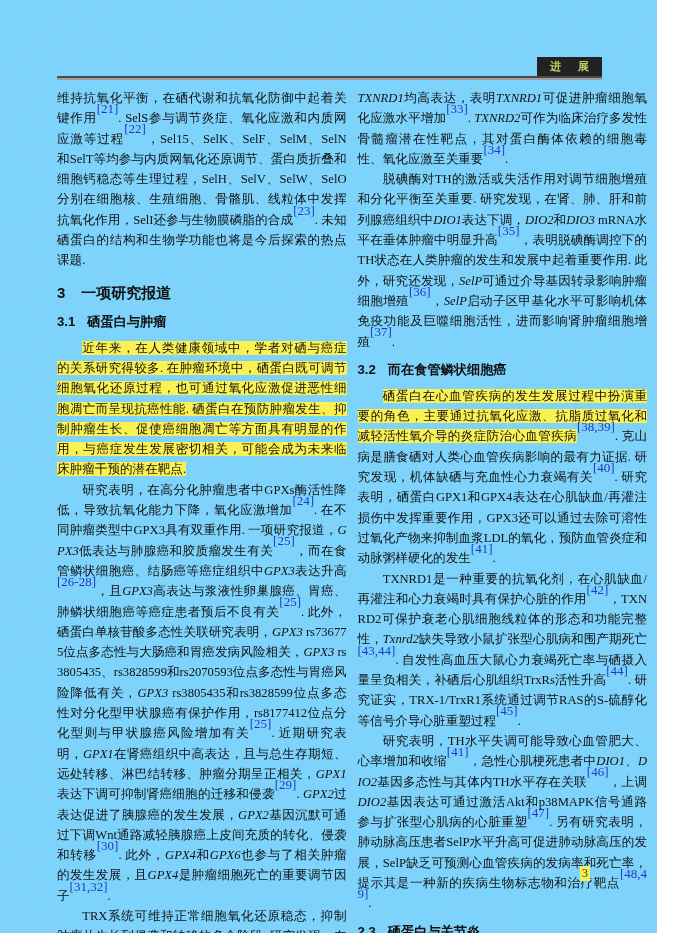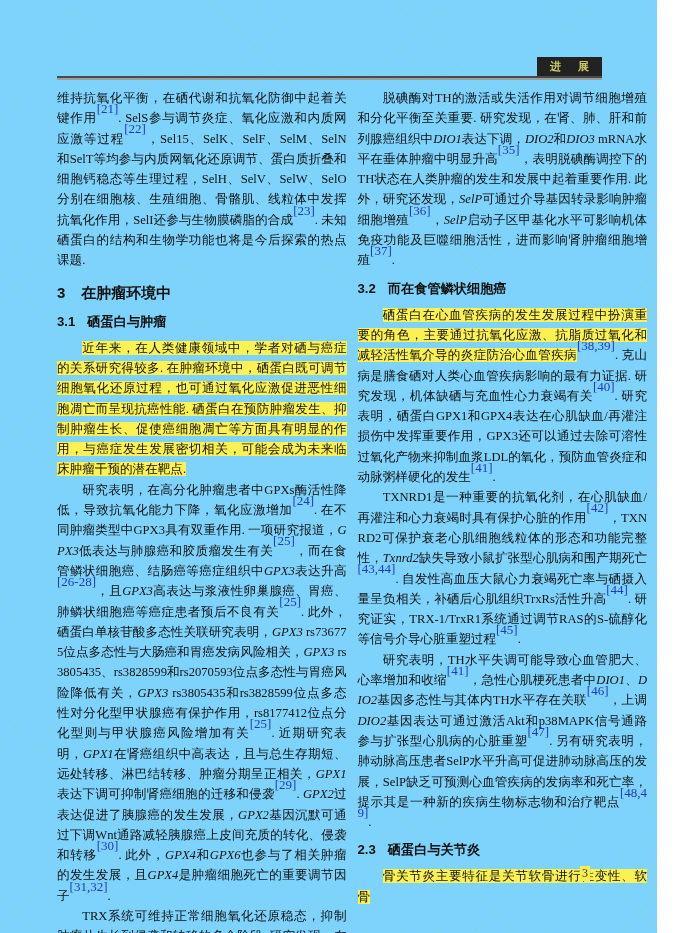--- a/index.html
+++ b/index.html
@@ -83,27 +83,28 @@
   <div class="watermark"></div>
 
   <div class="header">
     <span class="badge">进 展</span>
     <div class="rule"></div>
   </div>
 
   <div class="content">
     <div class="col">
         <p class="para"><span>维持抗氧化平衡，在硒代谢和抗氧化防御中起着关键作用</span><sup class="cite">[21]</sup><span>. SelS参与调节炎症、氧化应激和内质网应激等过程</span><sup class="cite">[22]</sup><span>，Sel15、SelK、SelF、SelM、SelN和SelT等均参与内质网氧化还原调节、蛋白质折叠和细胞钙稳态等生理过程，SelH、SelV、SelW、SelO分别在细胞核、生殖细胞、骨骼肌、线粒体中发挥抗氧化作用，SelI还参与生物膜磷脂的合成</span><sup class="cite">[23]</sup><span>. 未知硒蛋白的结构和生物学功能也将是今后探索的热点课题.</span></p>
-        <div class="h1"><span class="hnum">3</span><span>在肿瘤环境中</span></div>
+        <div class="h1"><span class="hnum">3</span><span>一项研究报道</span></div>
         <div class="h2"><span class="hnum">3.1</span><span>硒蛋白与肿瘤</span></div>
         <p class="para indent"><span class="hl">近年来，在人类健康领域中，学者对硒与癌症的关系研究得较多. 在肿瘤环境中，硒蛋白既可调节细胞氧化还原过程，也可通过氧化应激促进恶性细胞凋亡而呈现抗癌性能. 硒蛋白在预防肿瘤发生、抑制肿瘤生长、促使癌细胞凋亡等方面具有明显的作用，与癌症发生发展密切相关，可能会成为未来临床肿瘤干预的潜在靶点.</span></p>
         <p class="para indent"><span>研究表明，在高分化肿瘤患者中GPXs酶活性降低，导致抗氧化能力下降，氧化应激增加</span><sup class="cite">[24]</sup><span>. 在不同肿瘤类型中GPX3具有双重作用. 一项研究报道，</span><i class="gene">GPX3</i><span>低表达与肺腺癌和胶质瘤发生有关</span><sup class="cite">[25]</sup><span>，而在食管鳞状细胞癌、结肠癌等癌症组织中</span><i class="gene">GPX3</i><span>表达升高</span><sup class="cite">[26-28]</sup><span>，且</span><i class="gene">GPX3</i><span>高表达与浆液性卵巢腺癌、胃癌、肺鳞状细胞癌等癌症患者预后不良有关</span><sup class="cite">[25]</sup><span>. 此外，硒蛋白单核苷酸多态性关联研究表明，</span><i class="gene">GPX3</i><span> rs736775位点多态性与大肠癌和胃癌发病风险相关，</span><i class="gene">GPX3</i><span> rs3805435、rs3828599和rs2070593位点多态性与胃癌风险降低有关，</span><i class="gene">GPX3</i><span> rs3805435和rs3828599位点多态性对分化型甲状腺癌有保护作用，rs8177412位点分化型则与甲状腺癌风险增加有关</span><sup class="cite">[25]</sup><span>. 近期研究表明，</span><i class="gene">GPX1</i><span>在肾癌组织中高表达，且与总生存期短、远处转移、淋巴结转移、肿瘤分期呈正相关，</span><i class="gene">GPX1</i><span>表达下调可抑制肾癌细胞的迁移和侵袭</span><sup class="cite">[29]</sup><span>. </span><i class="gene">GPX2</i><span>过表达促进了胰腺癌的发生发展，</span><i class="gene">GPX2</i><span>基因沉默可通过下调Wnt通路减轻胰腺癌上皮间充质的转化、侵袭和转移</span><sup class="cite">[30]</sup><span>. 此外，</span><i class="gene">GPX4</i><span>和</span><i class="gene">GPX6</i><span>也参与了相关肿瘤的发生发展，且</span><i class="gene">GPX4</i><span>是肿瘤细胞死亡的重要调节因子</span><sup class="cite">[31,32]</sup><span>.</span></p>
         <p class="para indent"><span>TRX系统可维持正常细胞氧化还原稳态，抑制肿瘤从生长到侵袭和转移的多个阶段. 研究发现，在肺恶性肿瘤、恶性间皮瘤、肝细胞癌和星形细胞脑肿瘤中</span></p>
       </div>
     <div class="col">
+        <p class="para"><i class="gene">TXNRD1</i><span>均高表达，表明</span><i class="gene">TXNRD1</i><span>可促进肿瘤细胞氧化应激水平增加</span><sup class="cite">[33]</sup><span>. </span><i class="gene">TXNRD2</i><span>可作为临床治疗多发性骨髓瘤潜在性靶点，其对蛋白酶体依赖的细胞毒性、氧化应激至关重要</span><sup class="cite">[34]</sup><span>.</span></p>
         <p class="para indent"><span>脱碘酶对TH的激活或失活作用对调节细胞增殖和分化平衡至关重要. 研究发现，在肾、肺、肝和前列腺癌组织中</span><i class="gene">DIO1</i><span>表达下调，</span><i class="gene">DIO2</i><span>和</span><i class="gene">DIO3</i><span> mRNA水平在垂体肿瘤中明显升高</span><sup class="cite">[35]</sup><span>，表明脱碘酶调控下的TH状态在人类肿瘤的发生和发展中起着重要作用. 此外，研究还发现，</span><i class="gene">SelP</i><span>可通过介导基因转录影响肿瘤细胞增殖</span><sup class="cite">[36]</sup><span>，</span><i class="gene">SelP</i><span>启动子区甲基化水平可影响机体免疫功能及巨噬细胞活性，进而影响肾肿瘤细胞增殖</span><sup class="cite">[37]</sup><span>.</span></p>
         <div class="h2"><span class="hnum">3.2</span><span>而在食管鳞状细胞癌</span></div>
         <p class="para indent"><span class="hl">硒蛋白在心血管疾病的发生发展过程中扮演重要的角色，主要通过抗氧化应激、抗脂质过氧化和减轻活性氧介导的炎症防治心血管疾病</span><sup class="cite">[38,39]</sup><span>. 克山病是膳食硒对人类心血管疾病影响的最有力证据. 研究发现，机体缺硒与充血性心力衰竭有关</span><sup class="cite">[40]</sup><span>. 研究表明，硒蛋白GPX1和GPX4表达在心肌缺血/再灌注损伤中发挥重要作用，GPX3还可以通过去除可溶性过氧化产物来抑制血浆LDL的氧化，预防血管炎症和动脉粥样硬化的发生</span><sup class="cite">[41]</sup><span>.</span></p>
         <p class="para indent"><span>TXNRD1是一种重要的抗氧化剂，在心肌缺血/再灌注和心力衰竭时具有保护心脏的作用</span><sup class="cite">[42]</sup><span>，TXNRD2可保护衰老心肌细胞线粒体的形态和功能完整性，</span><i class="gene">Txnrd2</i><span>缺失导致小鼠扩张型心肌病和围产期死亡</span><sup class="cite">[43,44]</sup><span>. 自发性高血压大鼠心力衰竭死亡率与硒摄入量呈负相关，补硒后心肌组织TrxRs活性升高</span><sup class="cite">[44]</sup><span>. 研究证实，TRX-1/TrxR1系统通过调节RAS的S-硫醇化等信号介导心脏重塑过程</span><sup class="cite">[45]</sup><span>.</span></p>
         <p class="para indent"><span>研究表明，TH水平失调可能导致心血管肥大、心率增加和收缩</span><sup class="cite">[41]</sup><span>，急性心肌梗死患者中</span><i class="gene">DIO1</i><span>、</span><i class="gene">DIO2</i><span>基因多态性与其体内TH水平存在关联</span><sup class="cite">[46]</sup><span>，上调</span><i class="gene">DIO2</i><span>基因表达可通过激活Akt和p38MAPK信号通路参与扩张型心肌病的心脏重塑</span><sup class="cite">[47]</sup><span>. 另有研究表明，肺动脉高压患者SelP水平升高可促进肺动脉高压的发展，SelP缺乏可预测心血管疾病的发病率和死亡率，提示其是一种新的疾病生物标志物和治疗靶点</span><sup class="cite">[48,49]</sup><span>.</span></p>
         <div class="h2"><span class="hnum">2.3</span><span>硒蛋白与关节炎</span></div>
         <p class="para indent"><span class="hl">骨关节炎主要特征是关节软骨进行性变性、软骨</span></p>
       </div>
   </div>
 

